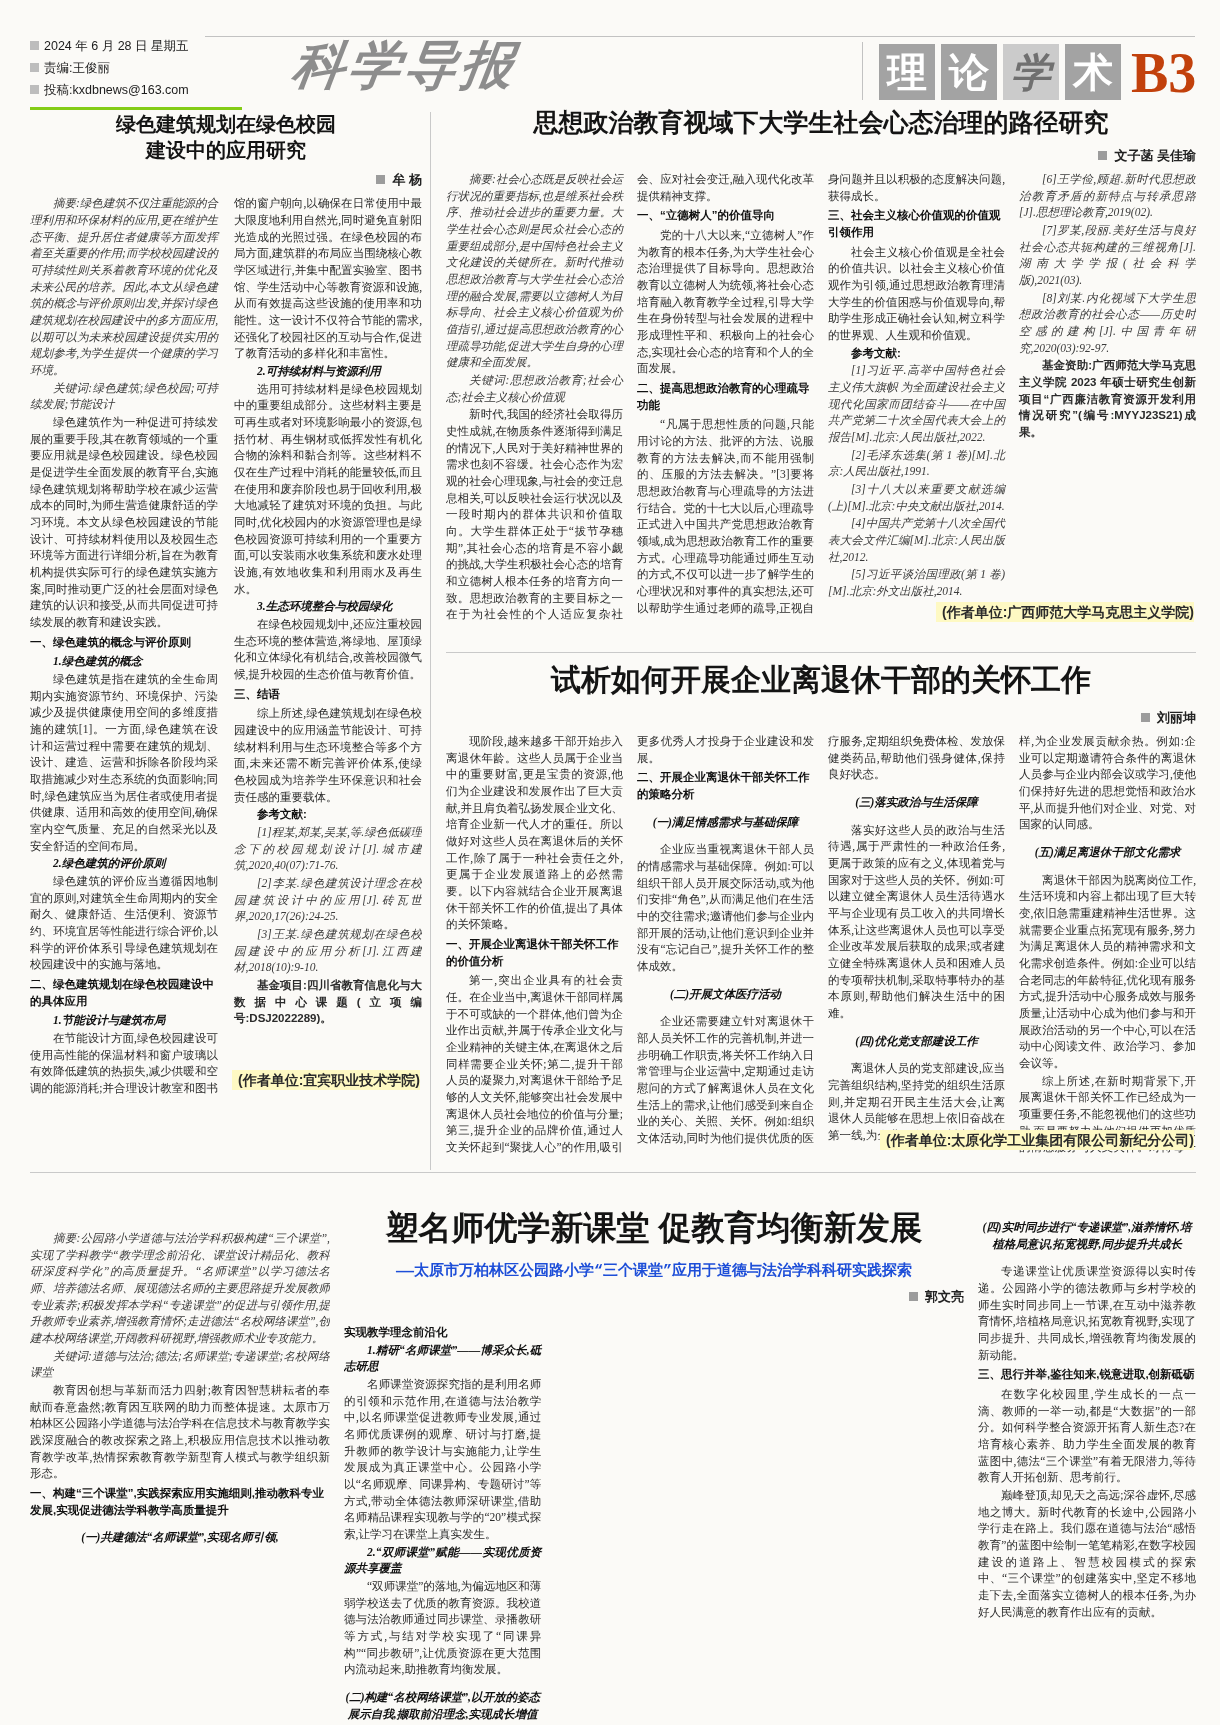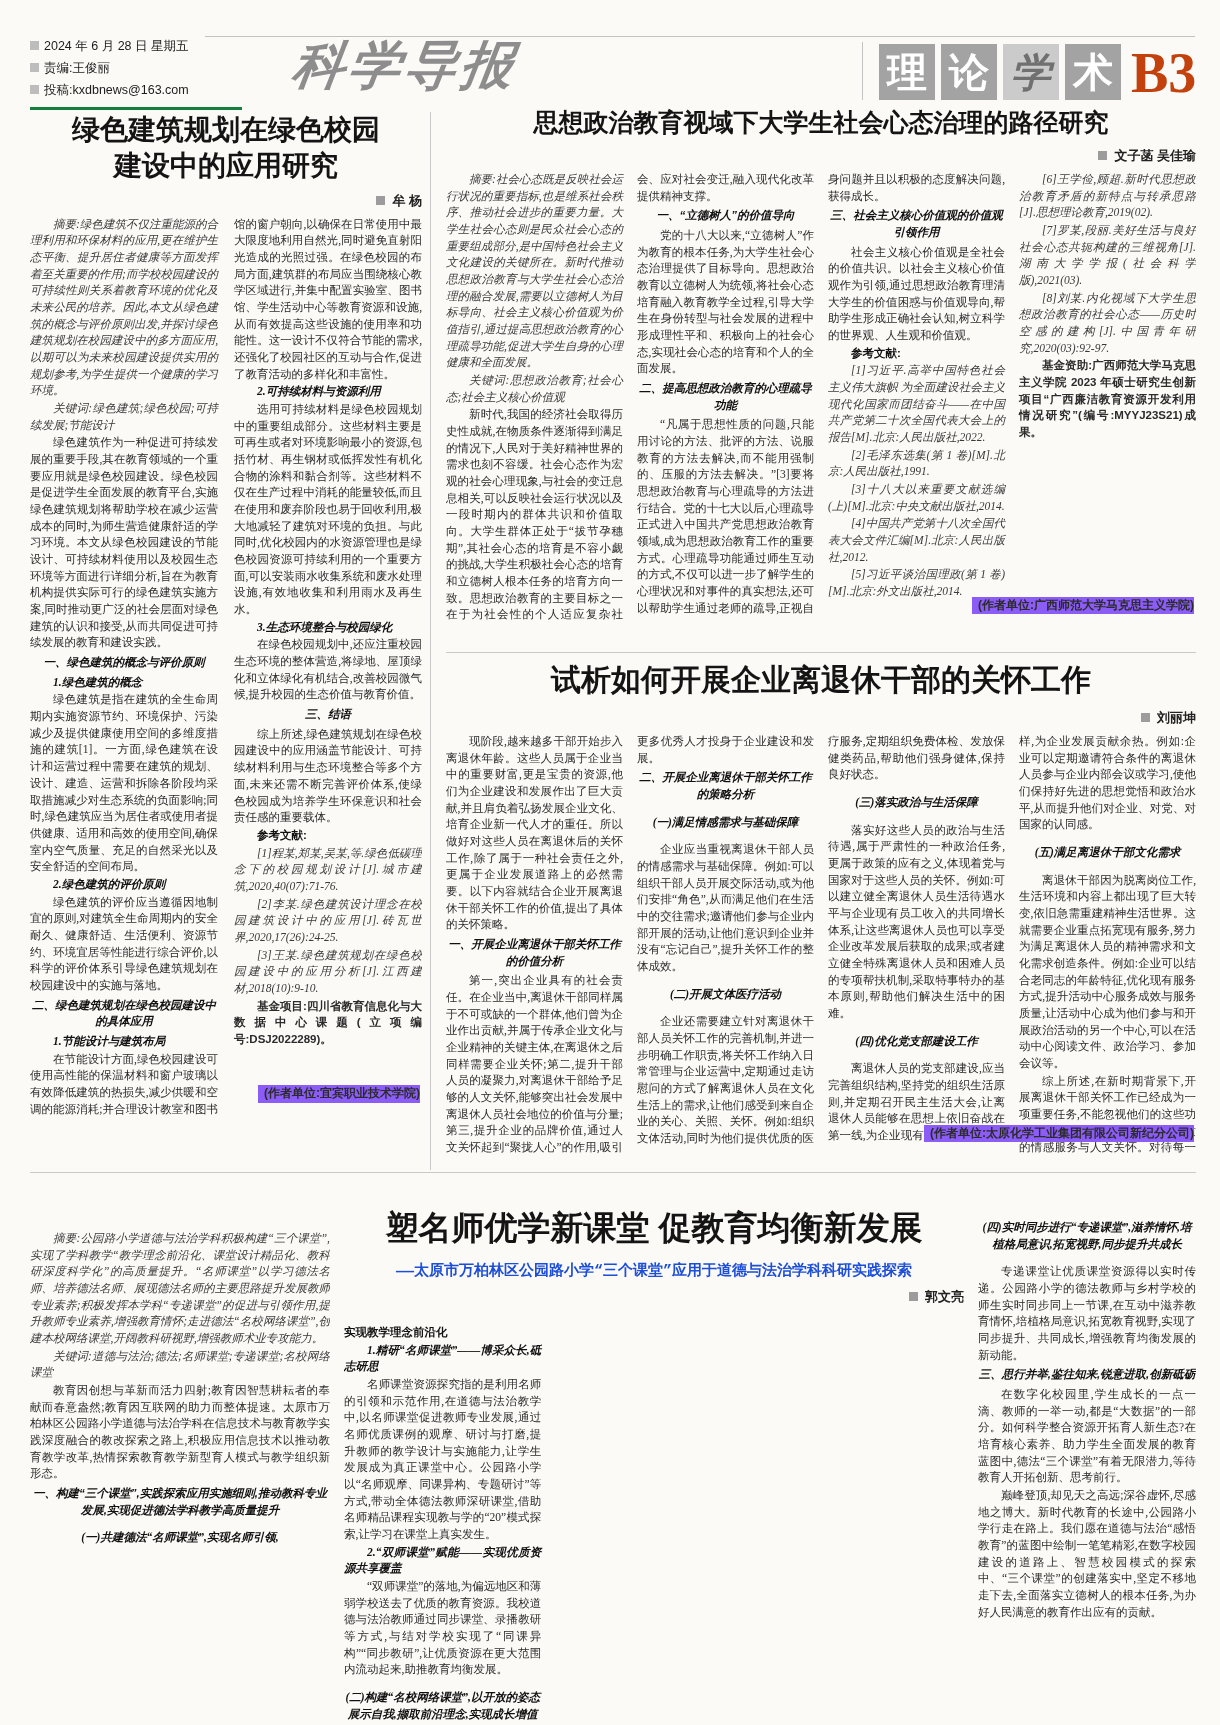--- a/index.html
+++ b/index.html
@@ -1,21 +1,21 @@
 <!DOCTYPE html>
 <html><head>
 <meta charset="utf-8">
 <style>
   html,body{margin:0;padding:0;background:#e8e6e2;}
   .page{position:relative;width:1220px;height:1725px;background:#fbfaf7;overflow:hidden;
         font-family:"Liberation Serif","DejaVu Serif",serif;color:#2b2b2b;}
   
   .rule-top{position:absolute;top:36px;left:205px;width:990px;height:1px;background:#c2c2c2;}
   .header-info{position:absolute;left:30px;top:36px;width:212px;font-family:"Liberation Sans",sans-serif;
-        font-size:12.5px;line-height:1.75;color:#1c1c1c;border-bottom:3px solid #15803d;padding-bottom:5px;}
+        font-size:12.5px;line-height:1.75;color:#1c1c1c;border-bottom:3px solid #84cc16;padding-bottom:5px;}
   .hsq{display:inline-block;width:9px;height:9px;background:#bdbdbd;margin-right:5px;}
   .masthead{position:absolute;left:255px;top:40px;width:300px;text-align:center;
         font-size:52px;font-weight:bold;font-style:italic;color:#8d8d8d;
         transform:skewX(-8deg);letter-spacing:4px;line-height:1;}
   .badge{position:absolute;top:42px;left:862px;display:flex;align-items:flex-end;gap:6px;}
   .badge::before{content:"";width:1px;height:58px;background:#c2c2c2;margin-right:10px;}
   .blk{width:56px;height:56px;background:#a3a3a3;color:#fff;font-family:"Liberation Sans",sans-serif;
         font-size:40px;font-weight:bold;display:flex;align-items:center;justify-content:center;}
   .blk.light{background:#cbcbcb;color:#707070;font-family:"Liberation Serif",serif;font-style:italic;}
   .pageno{font-size:56px;font-weight:bold;color:#c2410c;line-height:0.95;margin-left:4px;
@@ -23,31 +23,31 @@
   
   .title{font-family:"Liberation Sans",sans-serif;font-weight:bold;color:#141414;text-align:center;}
   .byline{text-align:right;font-family:"Liberation Sans",sans-serif;font-weight:bold;
         font-size:13px;color:#222;margin:8px 0 6px;}
   .bsq{display:inline-block;width:9px;height:9px;background:#9c9c9c;margin-right:7px;}
   .abody{position:relative;text-align:justify;font-size:11.5px;line-height:1.45;
         overflow:hidden;column-fill:auto;}
   .fi{margin:0 0 1px 0;}
   .p,.abs,.kw,.ref,.fund,.h3{text-indent:2em;}
   .abs,.kw,.ref{font-style:italic;color:#3a3a3a;}
-  .h1{font-weight:bold;font-family:"Liberation Sans",sans-serif;text-align:center;margin:3px 0;color:#111;font-style:italic;}
+  .h1{font-weight:bold;font-family:"Liberation Sans",sans-serif;text-align:left;margin:3px 0;color:#111;}
   .h2{font-weight:bold;font-style:italic;text-align:center;margin:11px 0;color:#111;}
   .h3{font-weight:bold;font-style:italic;color:#111;}
   .h2c{font-weight:bold;font-family:"Liberation Sans",sans-serif;color:#111;}
   .href{font-weight:bold;font-family:"Liberation Sans",sans-serif;text-indent:2em;color:#111;}
   .fund{font-weight:bold;font-family:"Liberation Sans",sans-serif;}
-  .author{position:absolute;right:2px;bottom:15px;font-weight:bold;
-        font-family:"Liberation Sans",sans-serif;font-size:12px;background:#8b5cf6;padding-left:6px;}
+  .author{position:absolute;right:2px;bottom:7px;font-weight:bold;
+        font-family:"Liberation Sans",sans-serif;font-size:14px;background:#fef9c3;padding-left:6px;}
   
   .a1{position:absolute;left:30px;top:112px;width:392px;}
-  .a1 .title{font-size:28px;line-height:1.28;}
+  .a1 .title{font-size:20px;line-height:1.28;}
   .a1 .abody{height:902px;column-count:2;column-gap:16px;}
   .vdiv{position:absolute;left:430px;top:112px;width:1px;height:1058px;background:#c9c9c9;}
   .a2{position:absolute;left:446px;top:106px;width:750px;}
   .a2 .title{font-size:25px;}
   .a2 .abody{height:458px;column-count:4;column-gap:14px;}
   .hdiv1{position:absolute;left:446px;top:652px;width:750px;height:1px;background:#c9c9c9;}
   .a3{position:absolute;left:446px;top:660px;width:750px;}
   .a3 .title{font-size:30px;}
   .a3 .abody{height:424px;column-count:4;column-gap:14px;}
   .hdiv2{position:absolute;left:30px;top:1172px;width:1166px;height:1px;background:#c9c9c9;}

